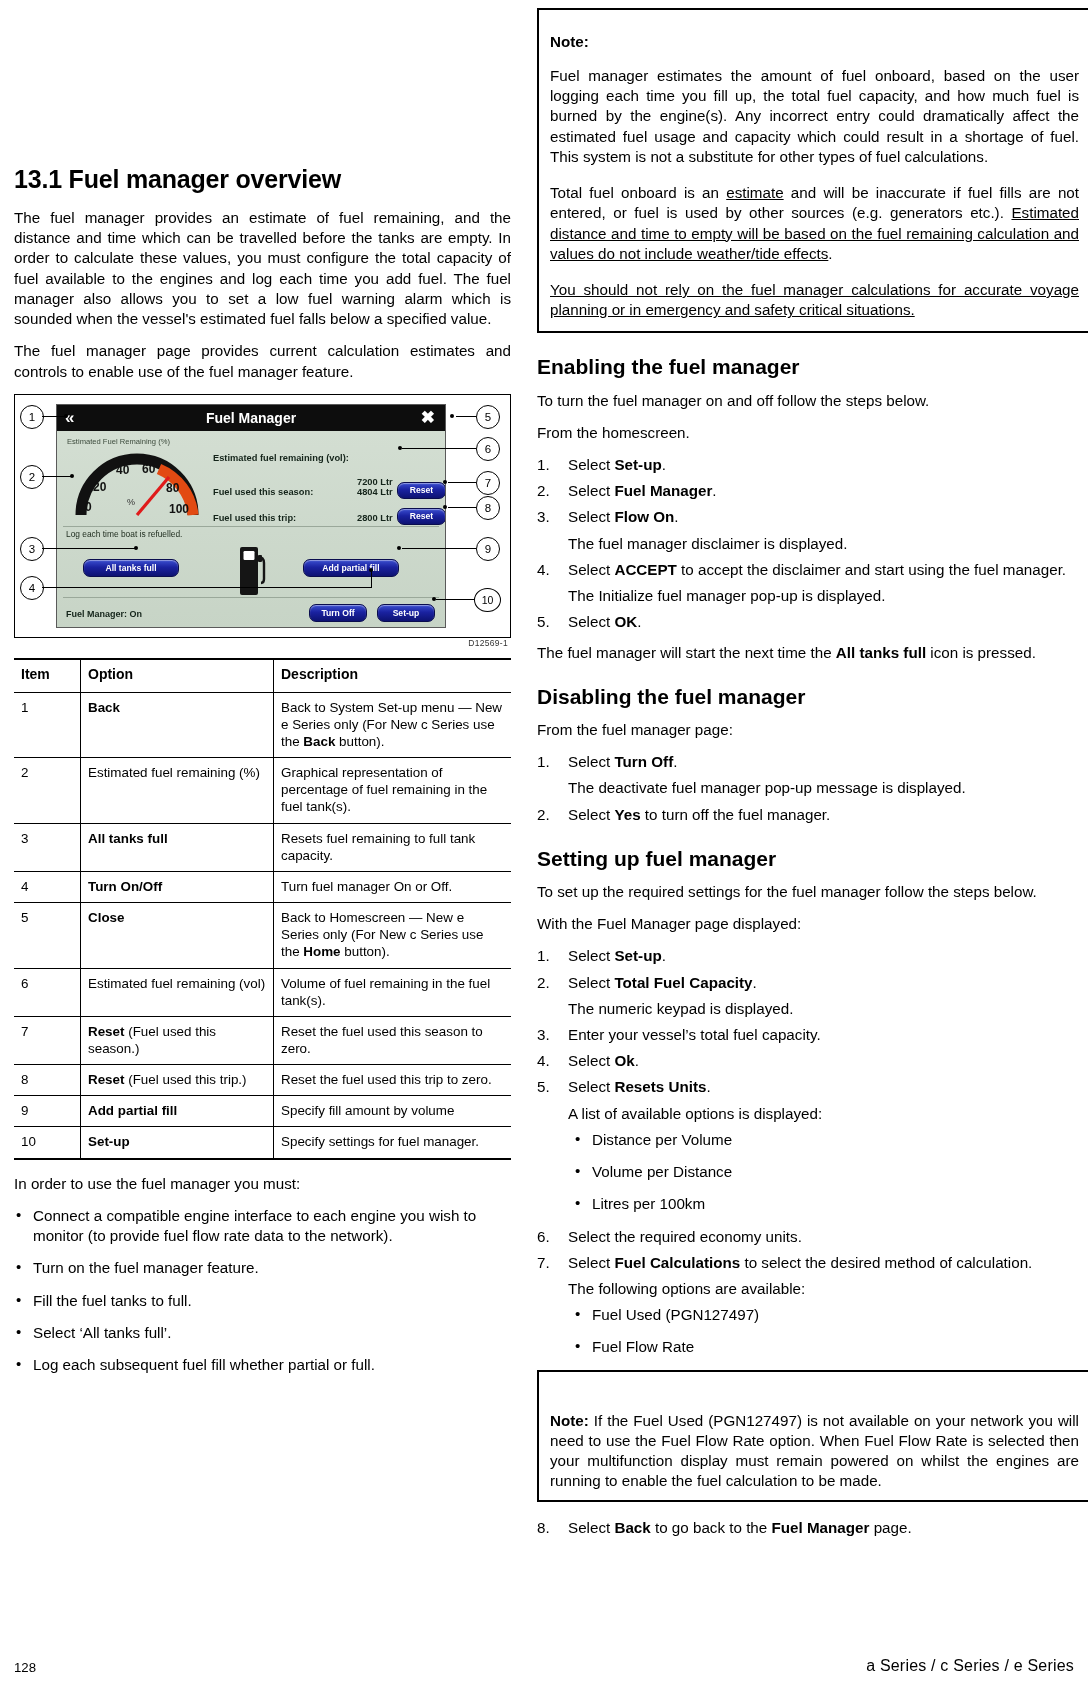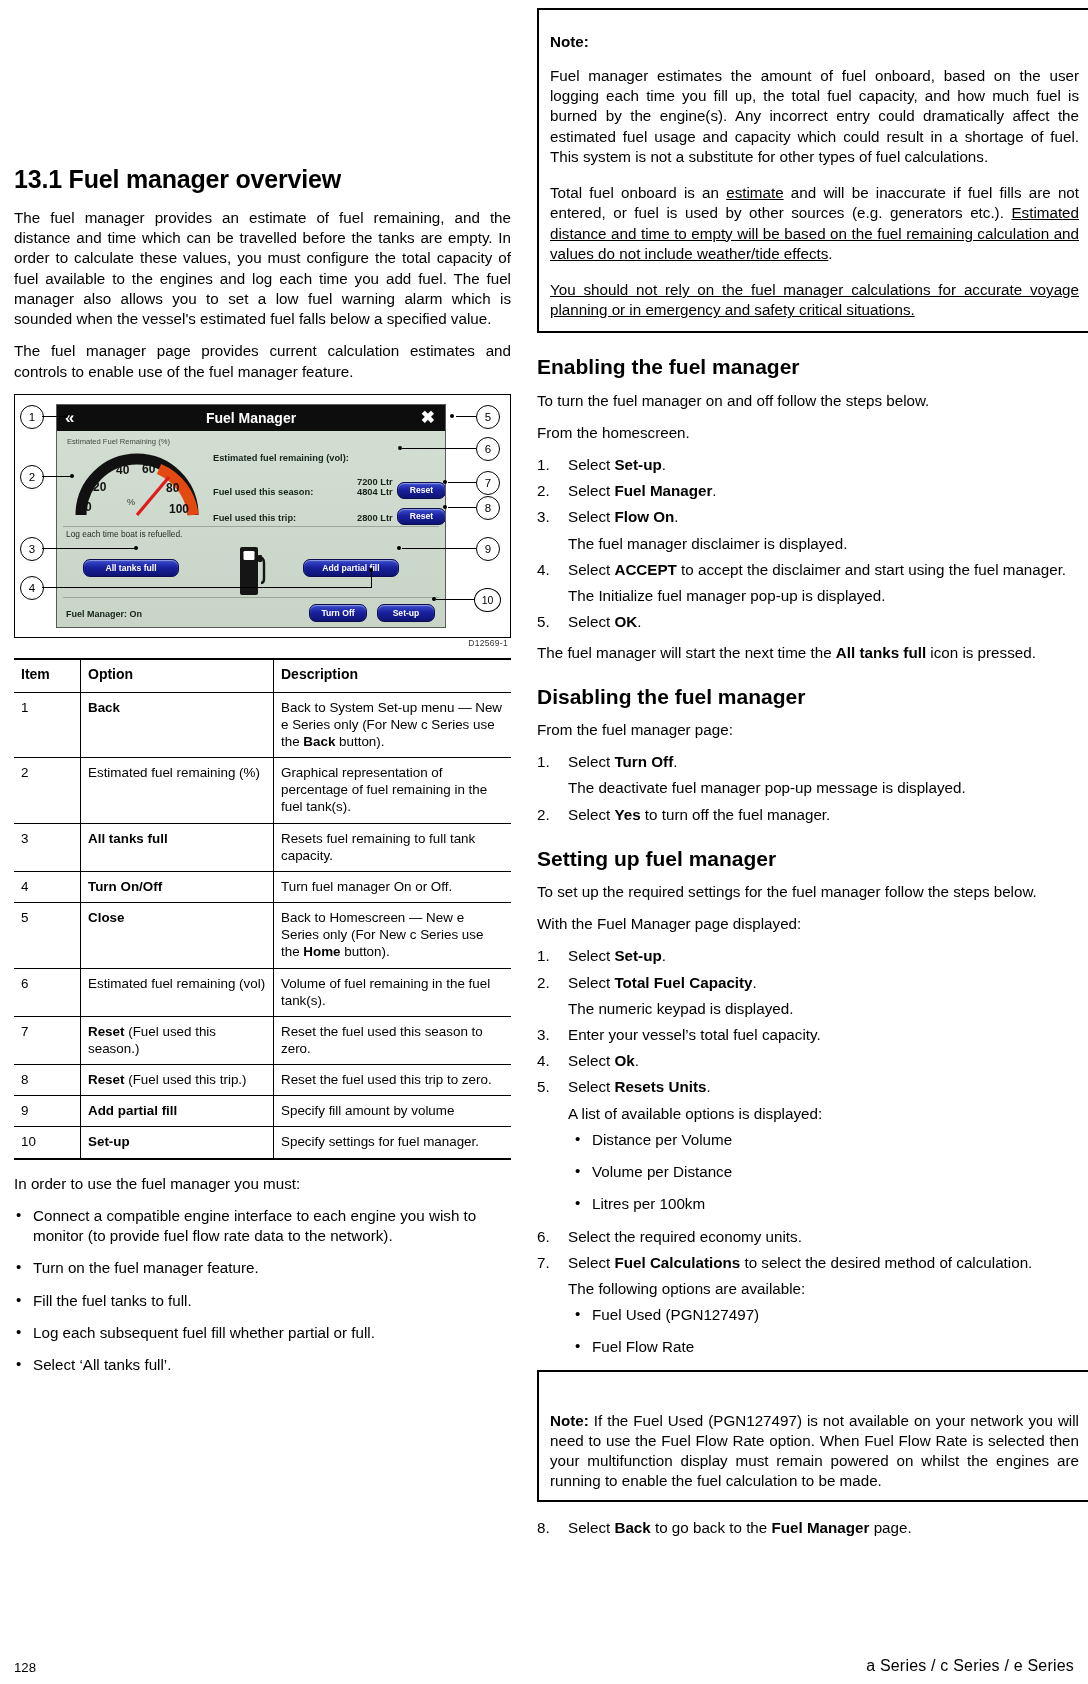--- a/index.html
+++ b/index.html
@@ -439,22 +439,22 @@
             </tr>
           </tbody>
       </table>
 
       <p class="body nj">In order to use the fuel manager you must:</p>
 
       <ul class="bul">
           <li>Connect a compatible engine interface to each engine you wish to monitor (to provide fuel flow rate data to the network).</li>
           <li>Turn on the fuel manager feature.</li>
           <li>Fill the fuel tanks to full.</li>
+          <li>Select ‘All tanks full’.</li>
           <li>Log each subsequent fuel fill whether partial or full.</li>
-          <li>Select ‘All tanks full’.</li>
         </ul>
 
     </div>
 
     <div class="col-right">
 
       <div class="note">
         <div class="nt">Note:</div>
         <p>Fuel manager estimates the amount of fuel onboard, based on the user logging each time you fill up, the total fuel capacity, and how much fuel is burned by the engine(s). Any incorrect entry could dramatically affect the estimated fuel usage and capacity which could result in a shortage of fuel. This system is not a substitute for other types of fuel calculations.</p>
         <p><span>Total fuel onboard is an </span><span class="u">estimate</span><span> and will be inaccurate if fuel fills are not entered, or fuel is used by other sources (e.g. generators etc.).  </span><span class="u">Estimated distance and time to empty will be based on the fuel remaining calculation and values do not include weather/tide effects</span><span>.</span></p>

